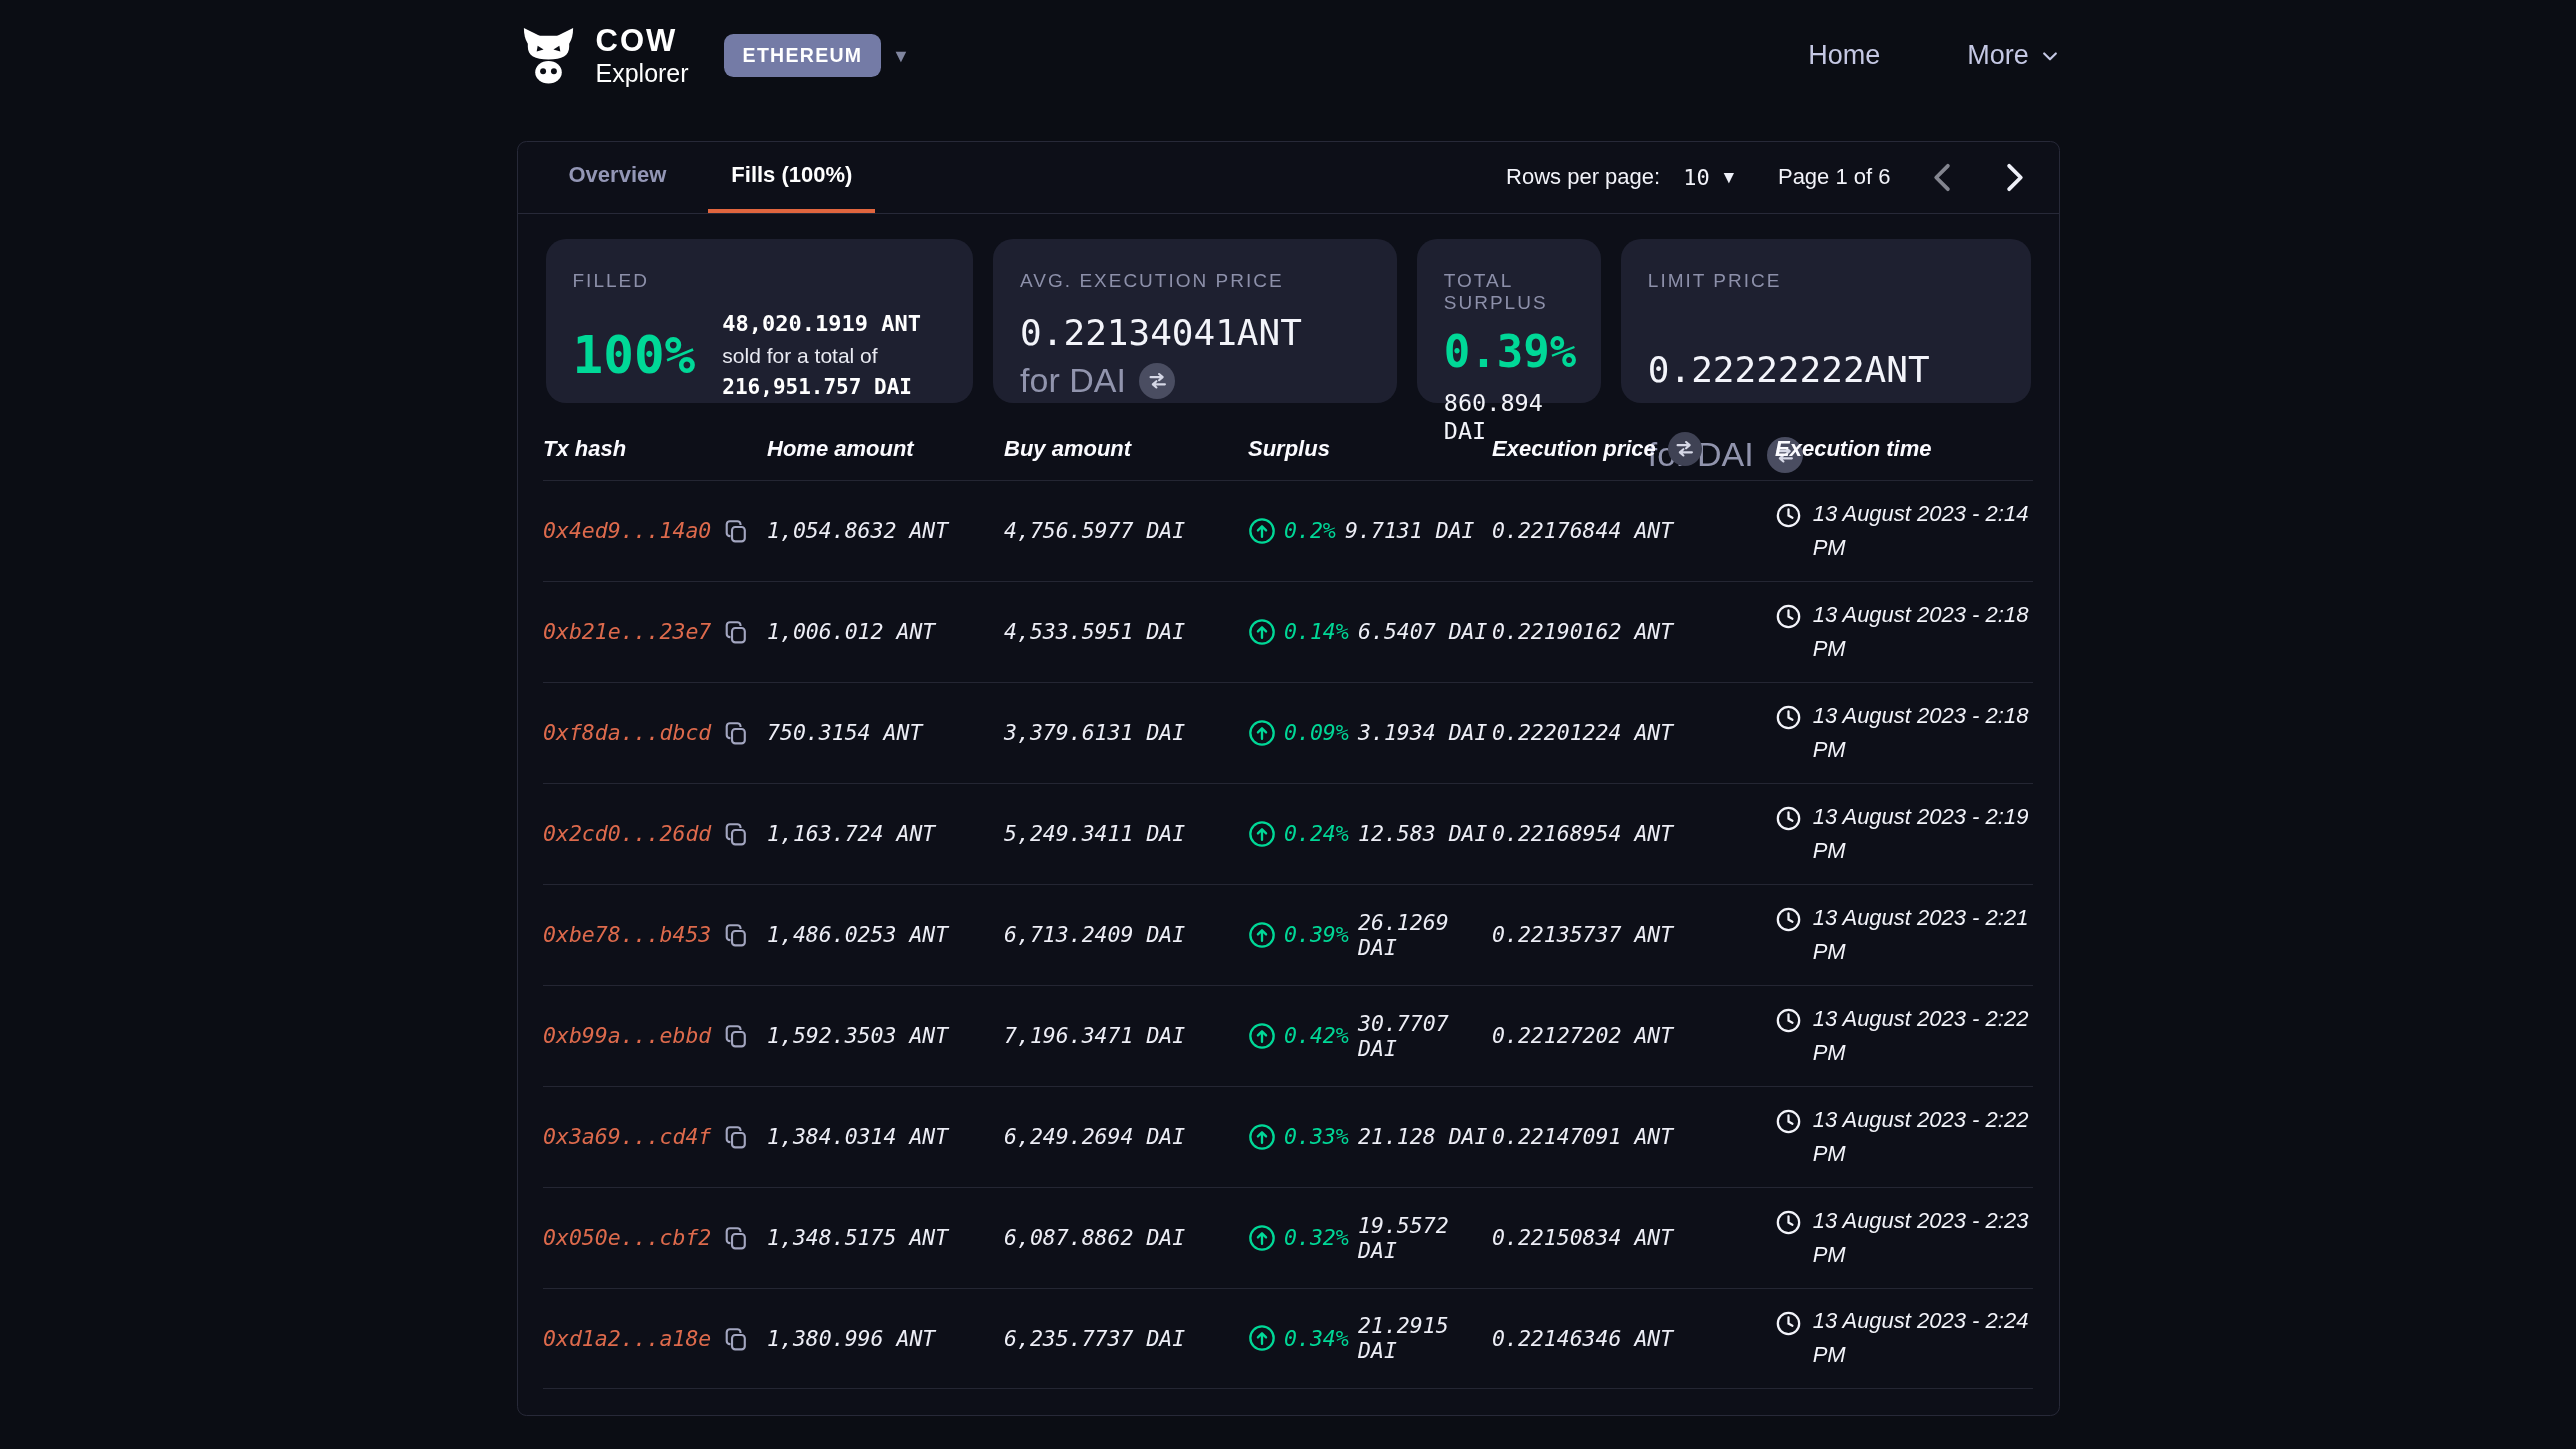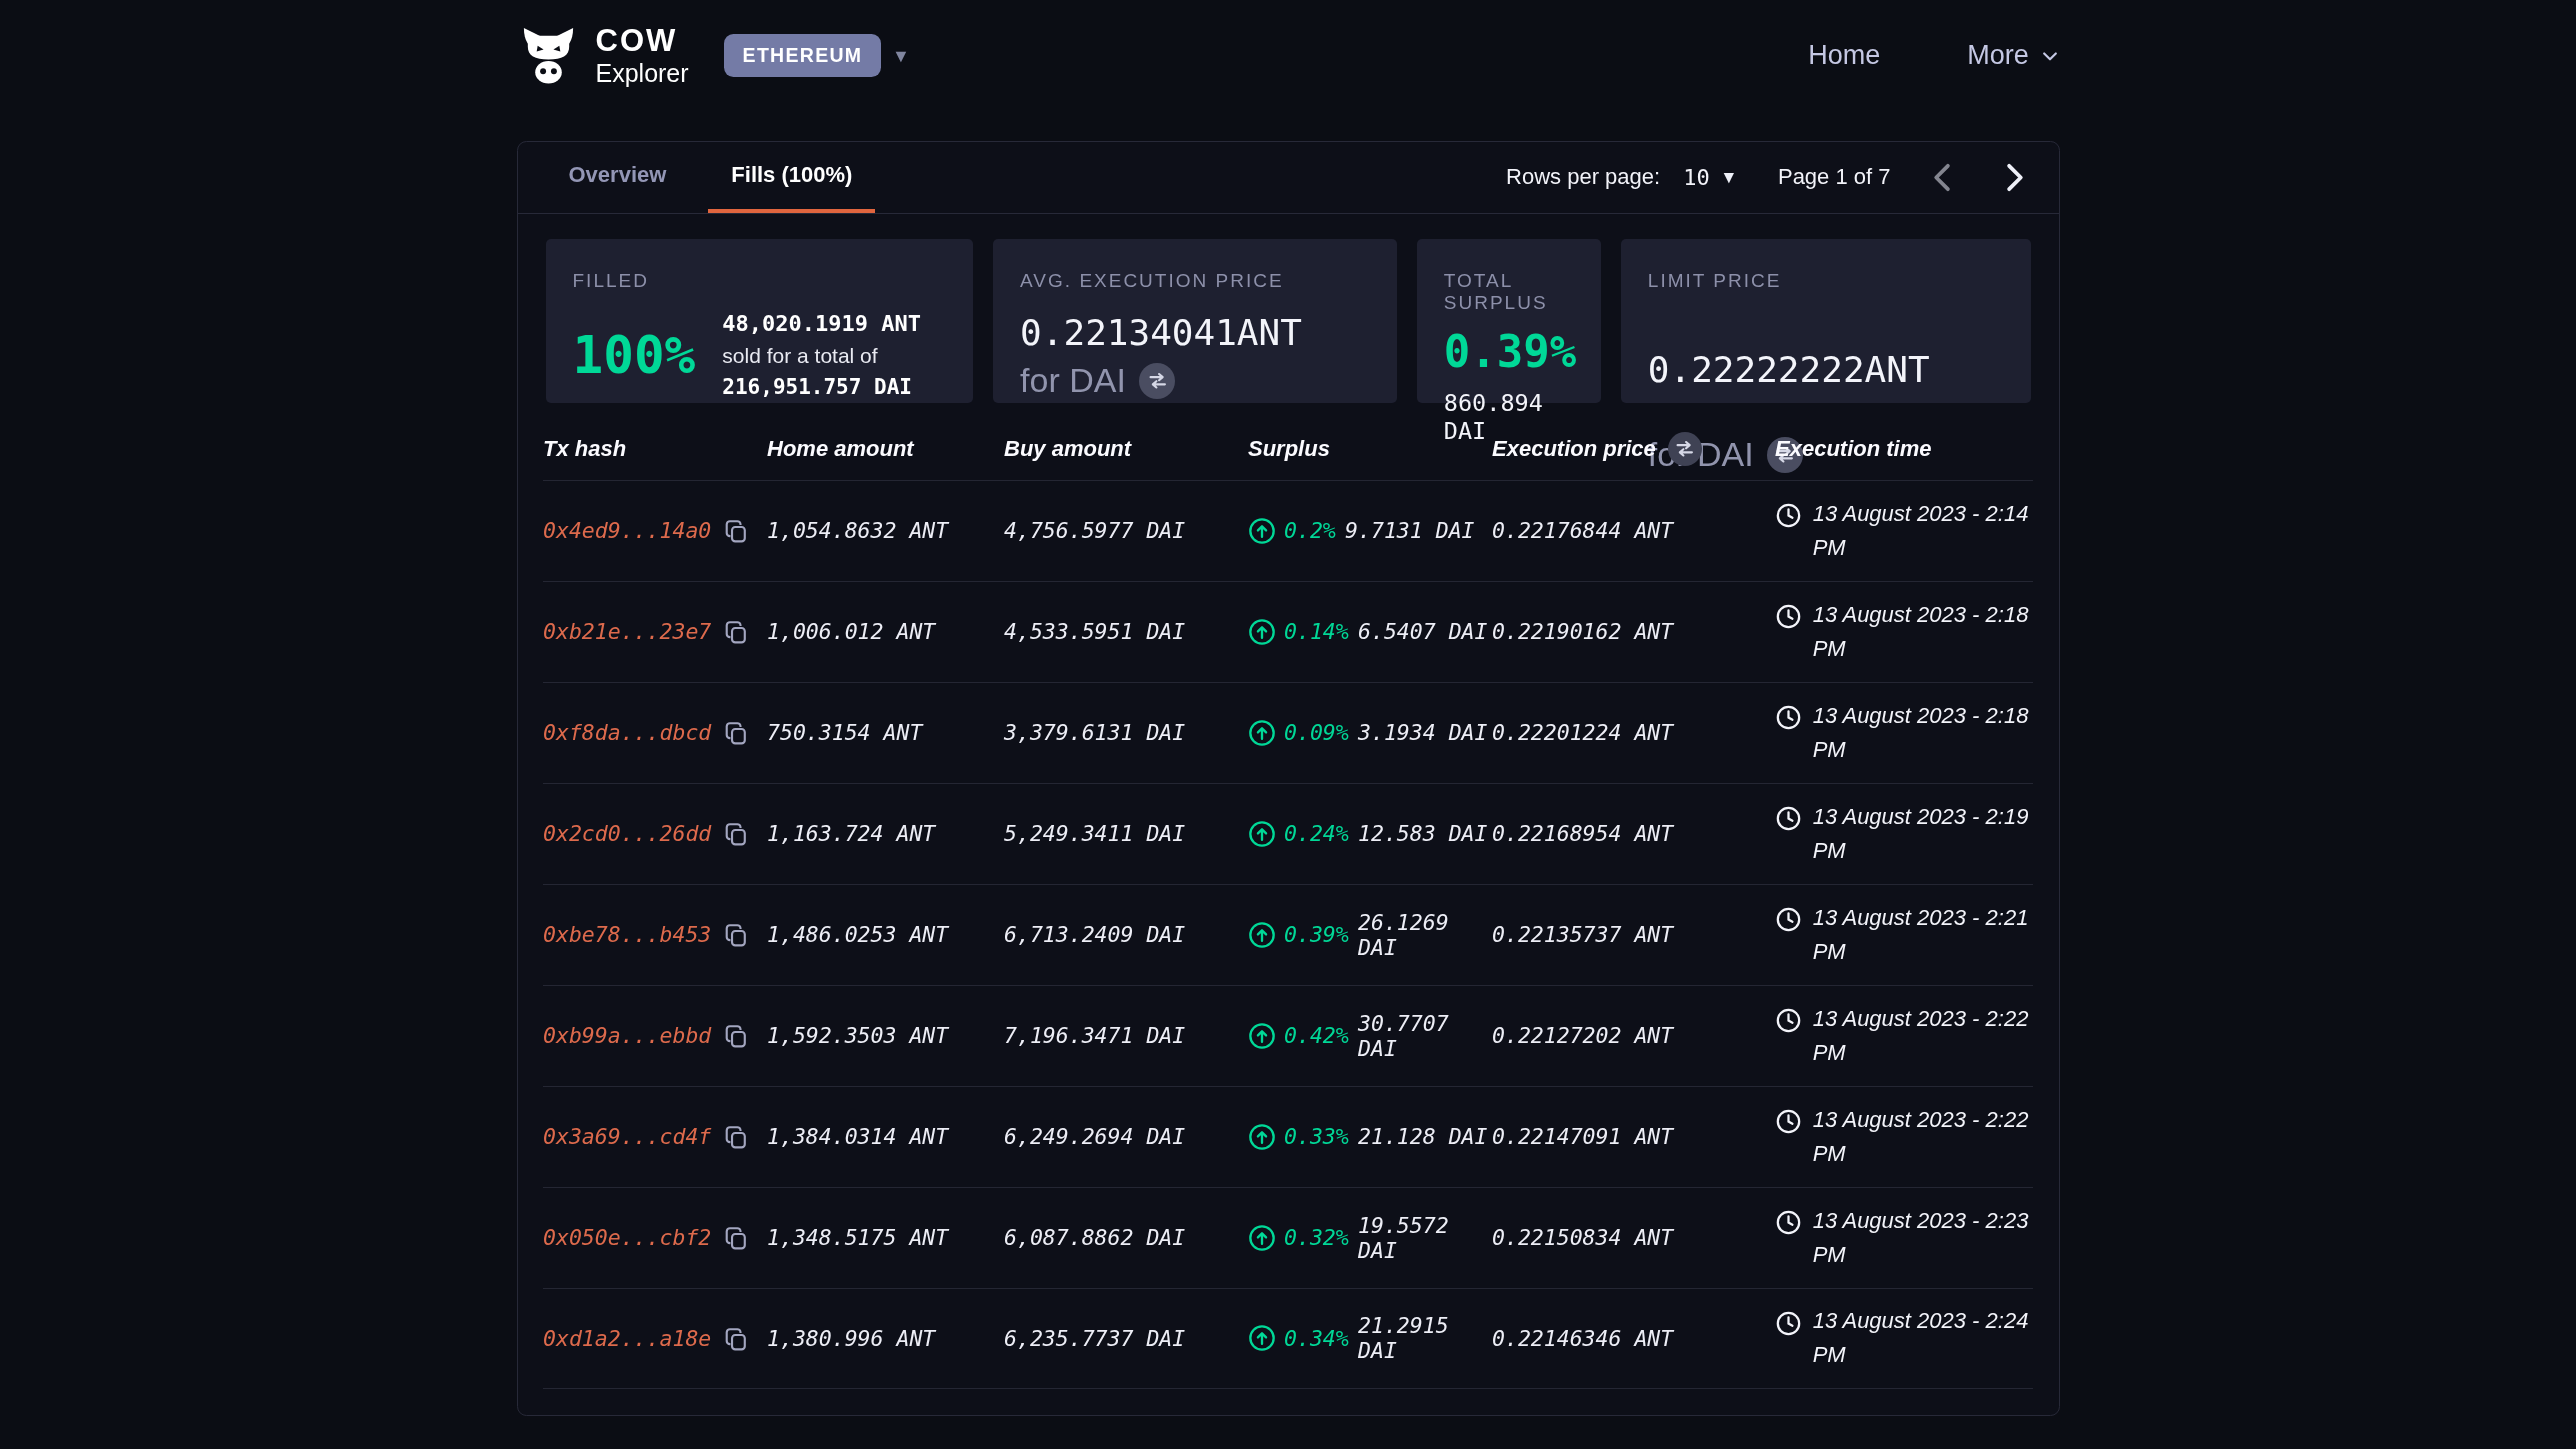--- a/index.html
+++ b/index.html
@@ -49,21 +49,21 @@
   .tab.active { color:#ffffff; font-weight:bold; border-bottom:4.7px solid #e0653e; }
   .tab-right { margin-left:auto; display:flex; align-items:center; gap:23px; font-size:22px; color:#f2f3f9; }
   .rpp-value { display:flex; align-items:center; gap:10.7px; cursor:pointer; }
   .tri-white { color:#eef0f8; font-size:17.4px; }
   .page-info { margin-left:17.4px; }
   .chev-btn { background:none; border:none; cursor:pointer; display:flex; padding:0; margin-left:12px; }
   .chev-ico { width:35px; height:35px; }
 
   
   .cards { display:flex; gap:20px; padding:25.5px 28px 0; }
-  .card { background:#1e2030; border-radius:5px; padding:31px 27px 23px; height:164px;
+  .card { background:#1e2030; border-radius:20px; padding:31px 27px 23px; height:164px;
           display:flex; flex-direction:column; }
   .card-label { font-size:19px; letter-spacing:2px; color:#8d90aa; }
   .card-filled  { width:429px; }
   .card-avg     { width:405px; }
   .card-surplus { width:184px; }
   .card-limit   { width:411px;gap:37px; }
 
   .filled-main { display:flex; gap:27px; margin-top:14.8px; align-items:center; }
   .filled-pct { font-size:51px; font-weight:bold; color:#00d897; }
   .filled-amounts { font-size:21px; line-height:1.5; color:#e9eaf2; }
@@ -178,21 +178,21 @@
       <div class="tabs">
         <button class="tab">Overview</button>
         <button class="tab active">Fills (100%)</button>
       </div>
       <div class="tab-right">
         <span>Rows per page:</span>
         <span class="rpp-value">
           <span class="mono">10</span>
           <span class="tri-white">▼</span>
         </span>
-        <span class="page-info">Page 1 of 7</span>
+        <span class="page-info">Page 1 of 6</span>
         <button class="chev-btn">
           <svg class="chev-ico" viewBox="0 0 24 24" stroke="#83858f">
               <use href="#ico-chev-left"></use>
             </svg>
         </button>
         <button class="chev-btn">
           <svg class="chev-ico" viewBox="0 0 24 24" stroke="#eef0f8">
               <use href="#ico-chev-right"></use>
             </svg>
         </button>

